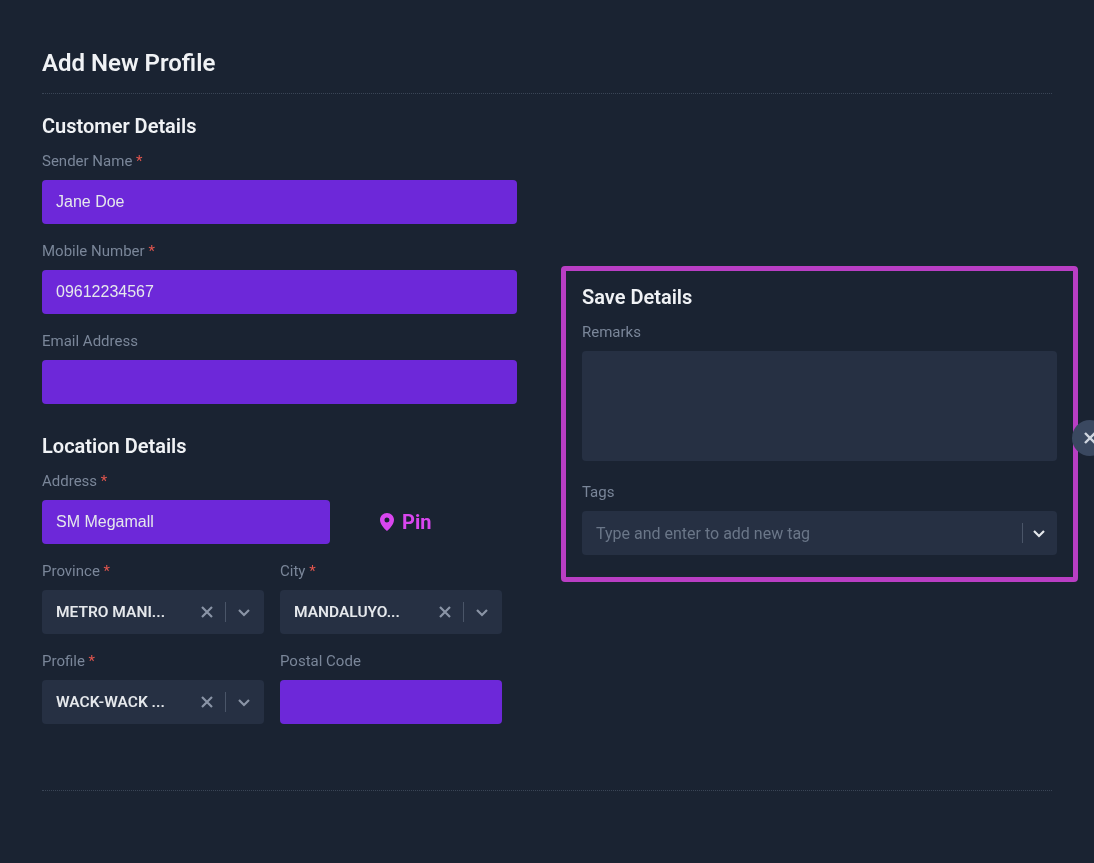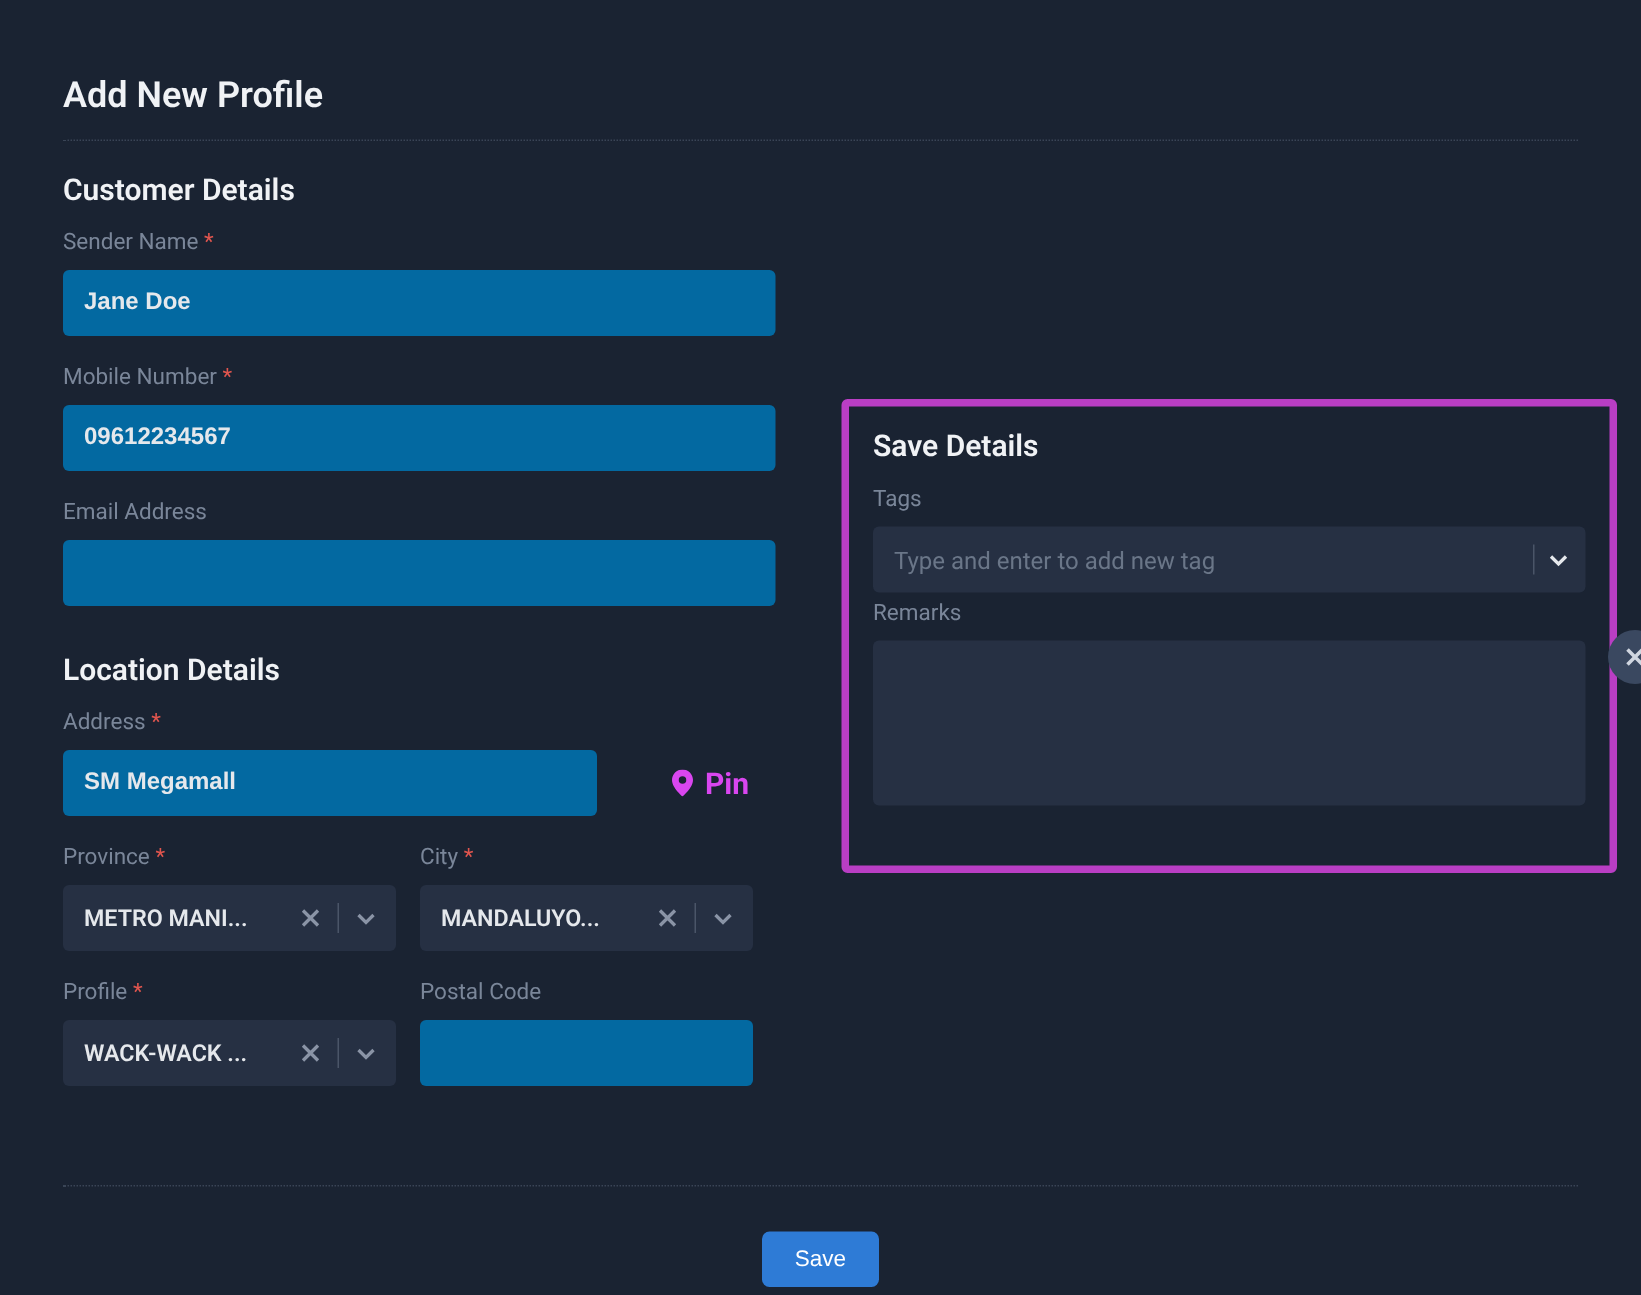--- a/index.html
+++ b/index.html
@@ -50,49 +50,48 @@
     color: #7a8699;
     margin-bottom: 10px;
     display: block;
   }
   .req {
     color: #e0554e;
   }
   .text-input {
     width: 100%;
     height: 44px;
-    background: #0369a1;
+    background: #6d28d9;
     border: none;
     border-radius: 4px;
     padding: 0 14px;
     font-size: 16px;
     color: #e5e8ec;
     outline: none;
-    font-weight: bold;
   }
   .text-input::placeholder { color: #6a7688; }
   .textarea-input {
     width: 100%;
     height: 110px;
     background: #263043;
     border: none;
     border-radius: 4px;
     padding: 12px 14px;
     font-size: 16px;
     color: #e5e8ec;
     outline: none;
     resize: none;
   }
   .address-row {
     display: flex;
     align-items: center;
     gap: 50px;
   }
   .address-row .text-input {
-    width: 356px;
+    width: 288px;
   }
   .pin-group {
     display: flex;
     align-items: center;
     gap: 8px;
     cursor: pointer;
     font-weight: 700;
     font-size: 20px;
     color: #d946ef;
   }
@@ -320,46 +319,43 @@
           </div>
         </div>
 
       </div>
     </div>
 
     <div class="col">
       <div class="highlight-box">
         <h2 class="section-title">Save Details</h2>
 
+        <div class="field">
+          <label class="field-label">Remarks</label>
+          <textarea class="textarea-input" style=""></textarea>
+        </div>
+
         <div class="field" style="margin-bottom:4px">
           <label class="field-label">Tags</label>
           <div class="tag-select">
             <span class="tag-placeholder">Type and enter to add new tag</span>
             <span class="vsep"></span>
             <span class="icon-btn">
               <svg width="16" height="16" viewBox="0 0 16 16" stroke="currentColor" stroke-width="2.2" fill="none">
                   <path d="M3 6l5 5 5-5"></path>
                 </svg>
             </span>
           </div>
         </div>
-
-        <div class="field">
-          <label class="field-label">Remarks</label>
-          <textarea class="textarea-input" style=""></textarea>
-        </div>
       </div>
     </div>
   </div>
 
   <hr class="bottom-divider">
 
-  <div class="save-row">
-    <button class="save-btn">Save</button>
-  </div>
 </div>
 
 <div class="fab">
   <span>
     <svg width="12" height="12" viewBox="0 0 12 12" stroke="currentColor" stroke-width="2.4" fill="none">
         <path d="M1 1l10 10M11 1L1 11"></path>
       </svg>
   </span>
 </div>
 

